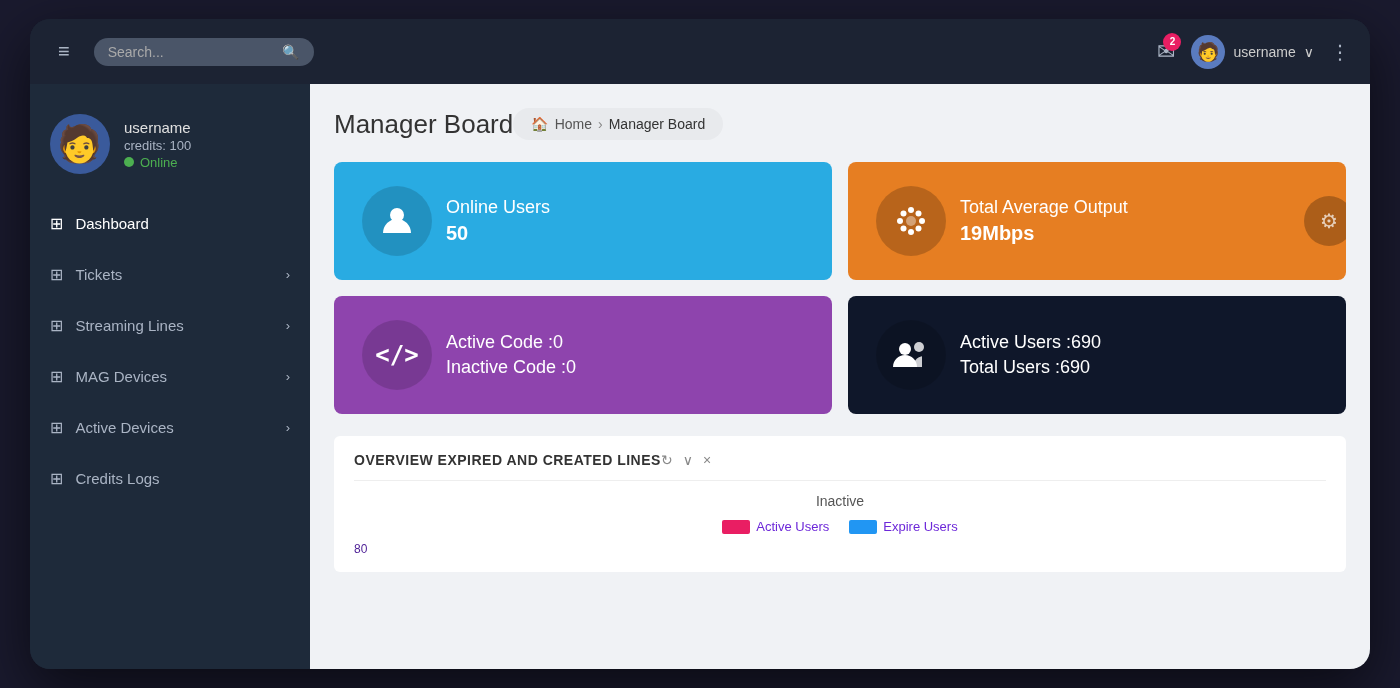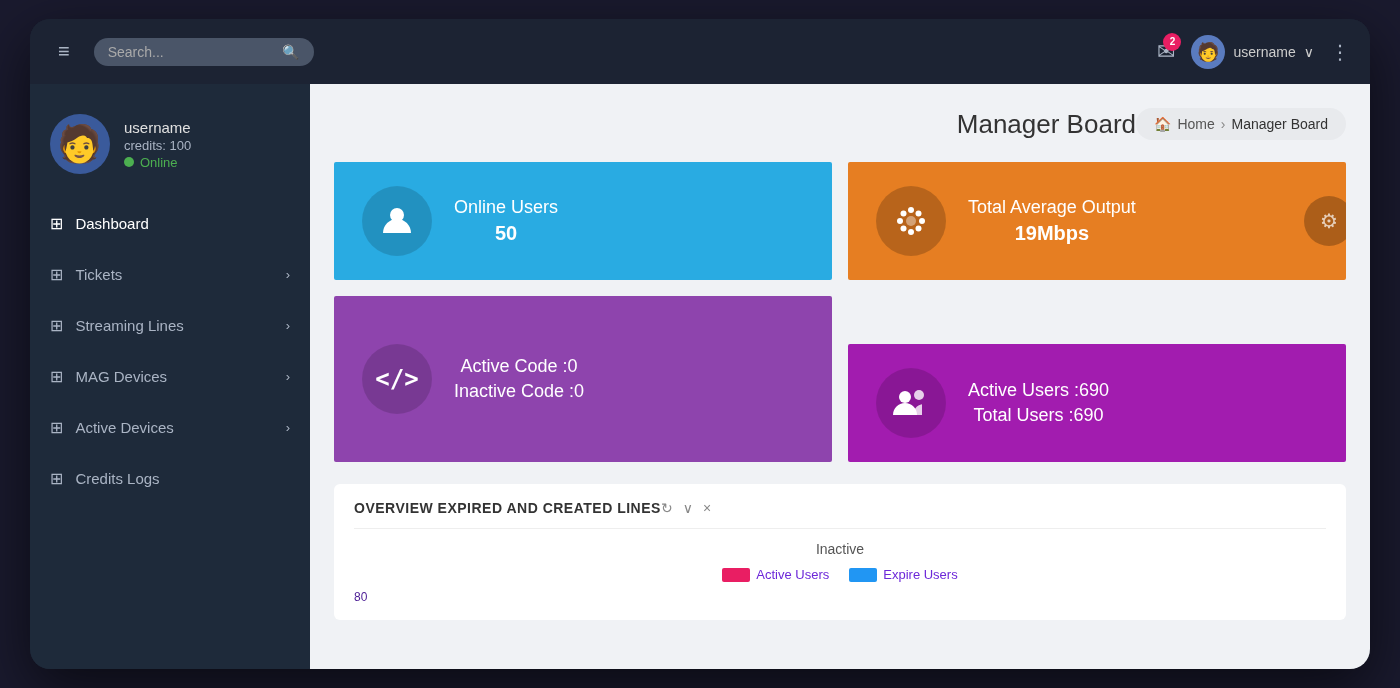--- a/index.html
+++ b/index.html
@@ -165,21 +165,21 @@
     .content-area {
       flex: 1;
       background: #f0f2f5;
       overflow-y: auto;
       padding: 24px;
     }
     
     .page-header {
       display: flex;
       align-items: center;
-      justify-content: flex-end;
+      justify-content: flex-start;
       margin-bottom: 22px;
     }
     .page-title { font-size: 26px; color: #333; font-weight: 400; }
     .breadcrumb {
       background: #e8eaed;
       border-radius: 20px;
       padding: 8px 18px;
       display: flex;
       align-items: center;
       gap: 6px;
@@ -189,35 +189,34 @@
     .breadcrumb-sep { color: #888; }
     .breadcrumb-current { color: #333; }
     
     .stats-grid {
       display: grid;
       grid-template-columns: 1fr 1fr;
       gap: 16px;
       margin-bottom: 22px;
     }
     .stat-card {
-      border-radius: 2px;
+      border-radius: 8px;
       padding: 24px 28px;
       display: flex;
       align-items: center;
-      gap: 22px;
+      gap: 14px;
       color: white;
       min-height: 100px;
       position: relative;
       overflow: hidden;
-      text-align: center;
     }
     .stat-card-blue { background: #29abe2; }
     .stat-card-orange { background: #e67e22; }
     .stat-card-purple { background: #8e44ad; }
-    .stat-card-green { background: #a21caf; margin-top: 48px; }
+    .stat-card-green { background: #0f172a; }
     .stat-icon-circle {
       width: 70px;
       height: 70px;
       border-radius: 50%;
       display: flex;
       align-items: center;
       justify-content: center;
       font-size: 30px;
       flex-shrink: 0;
     }

